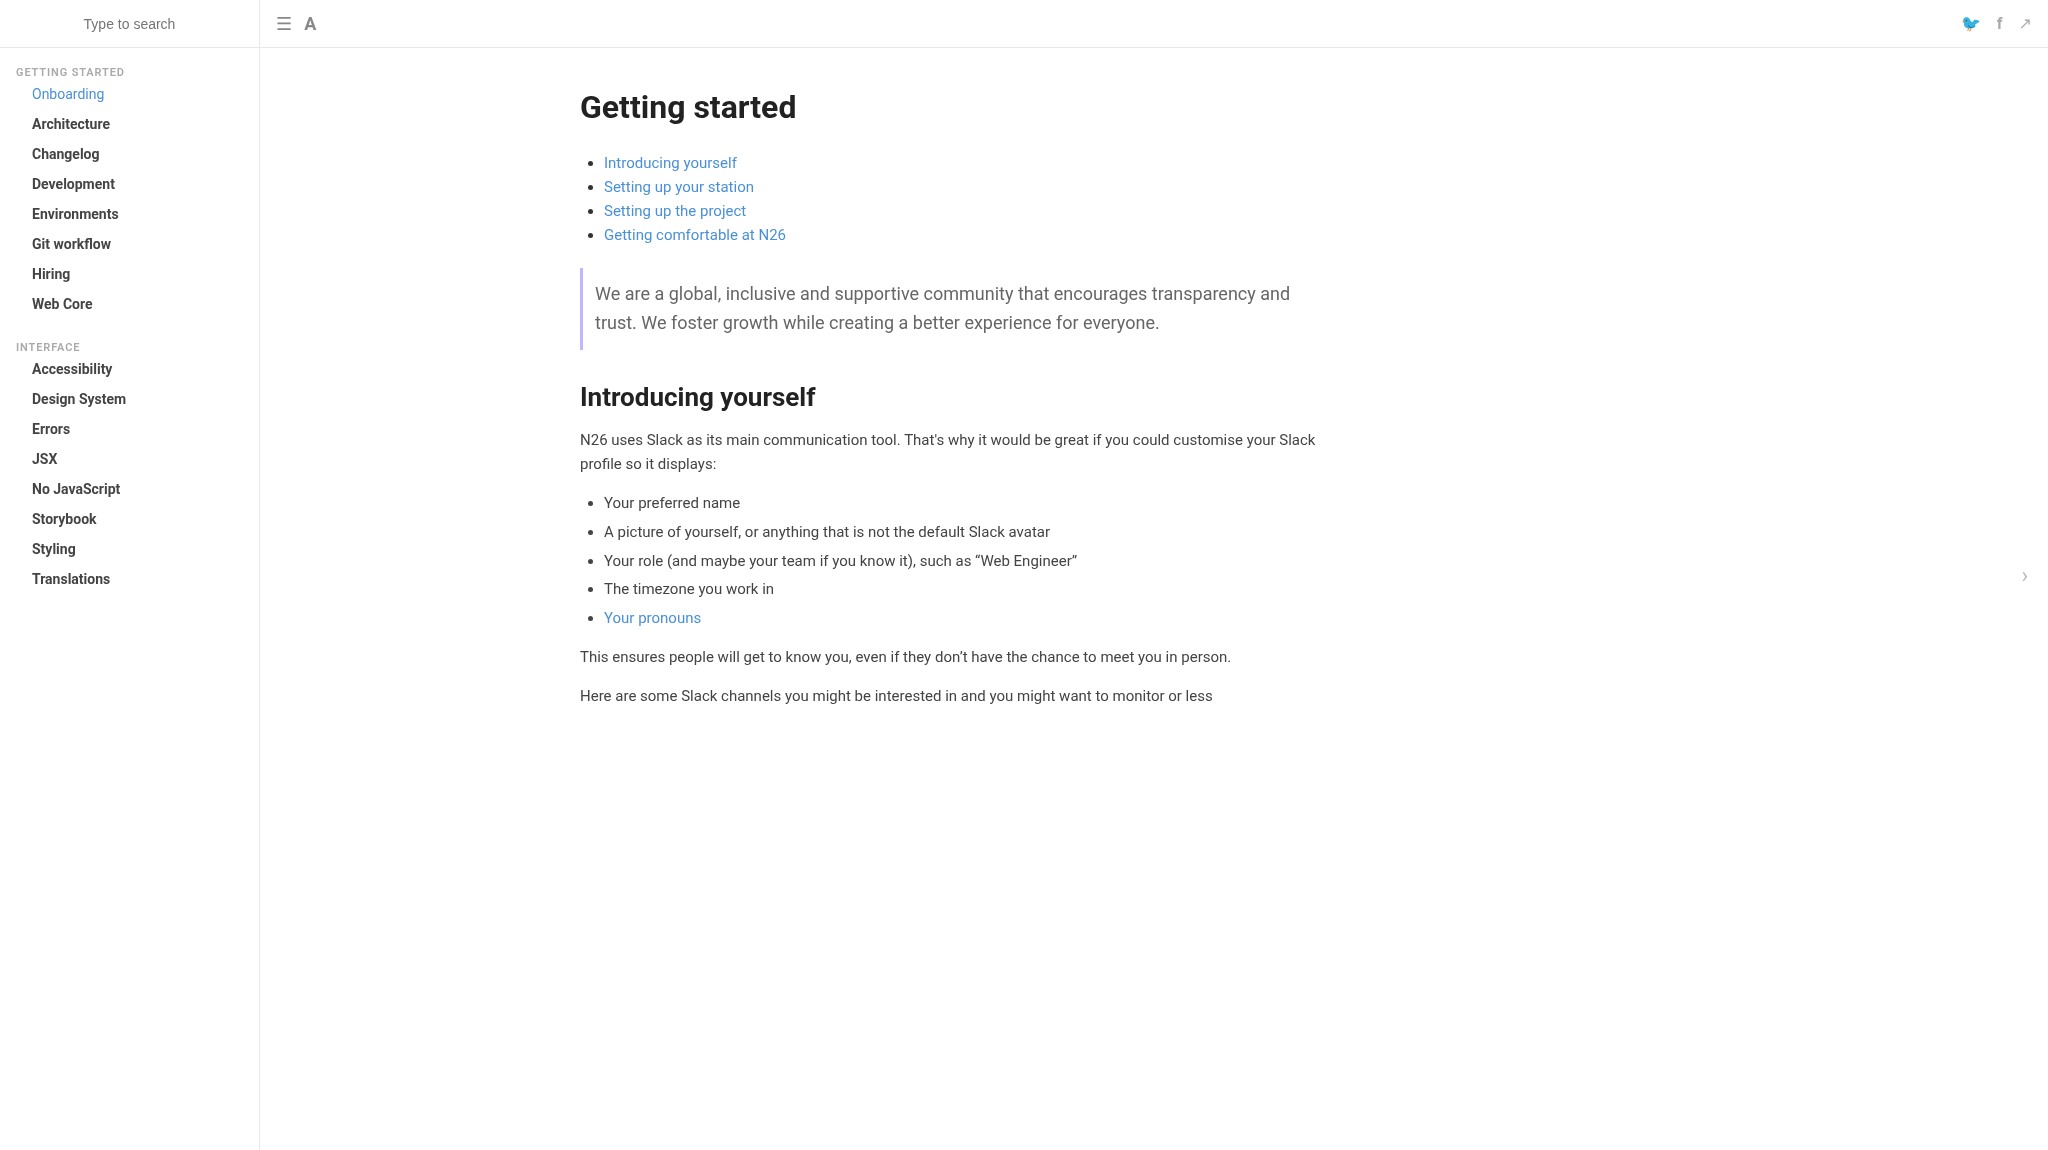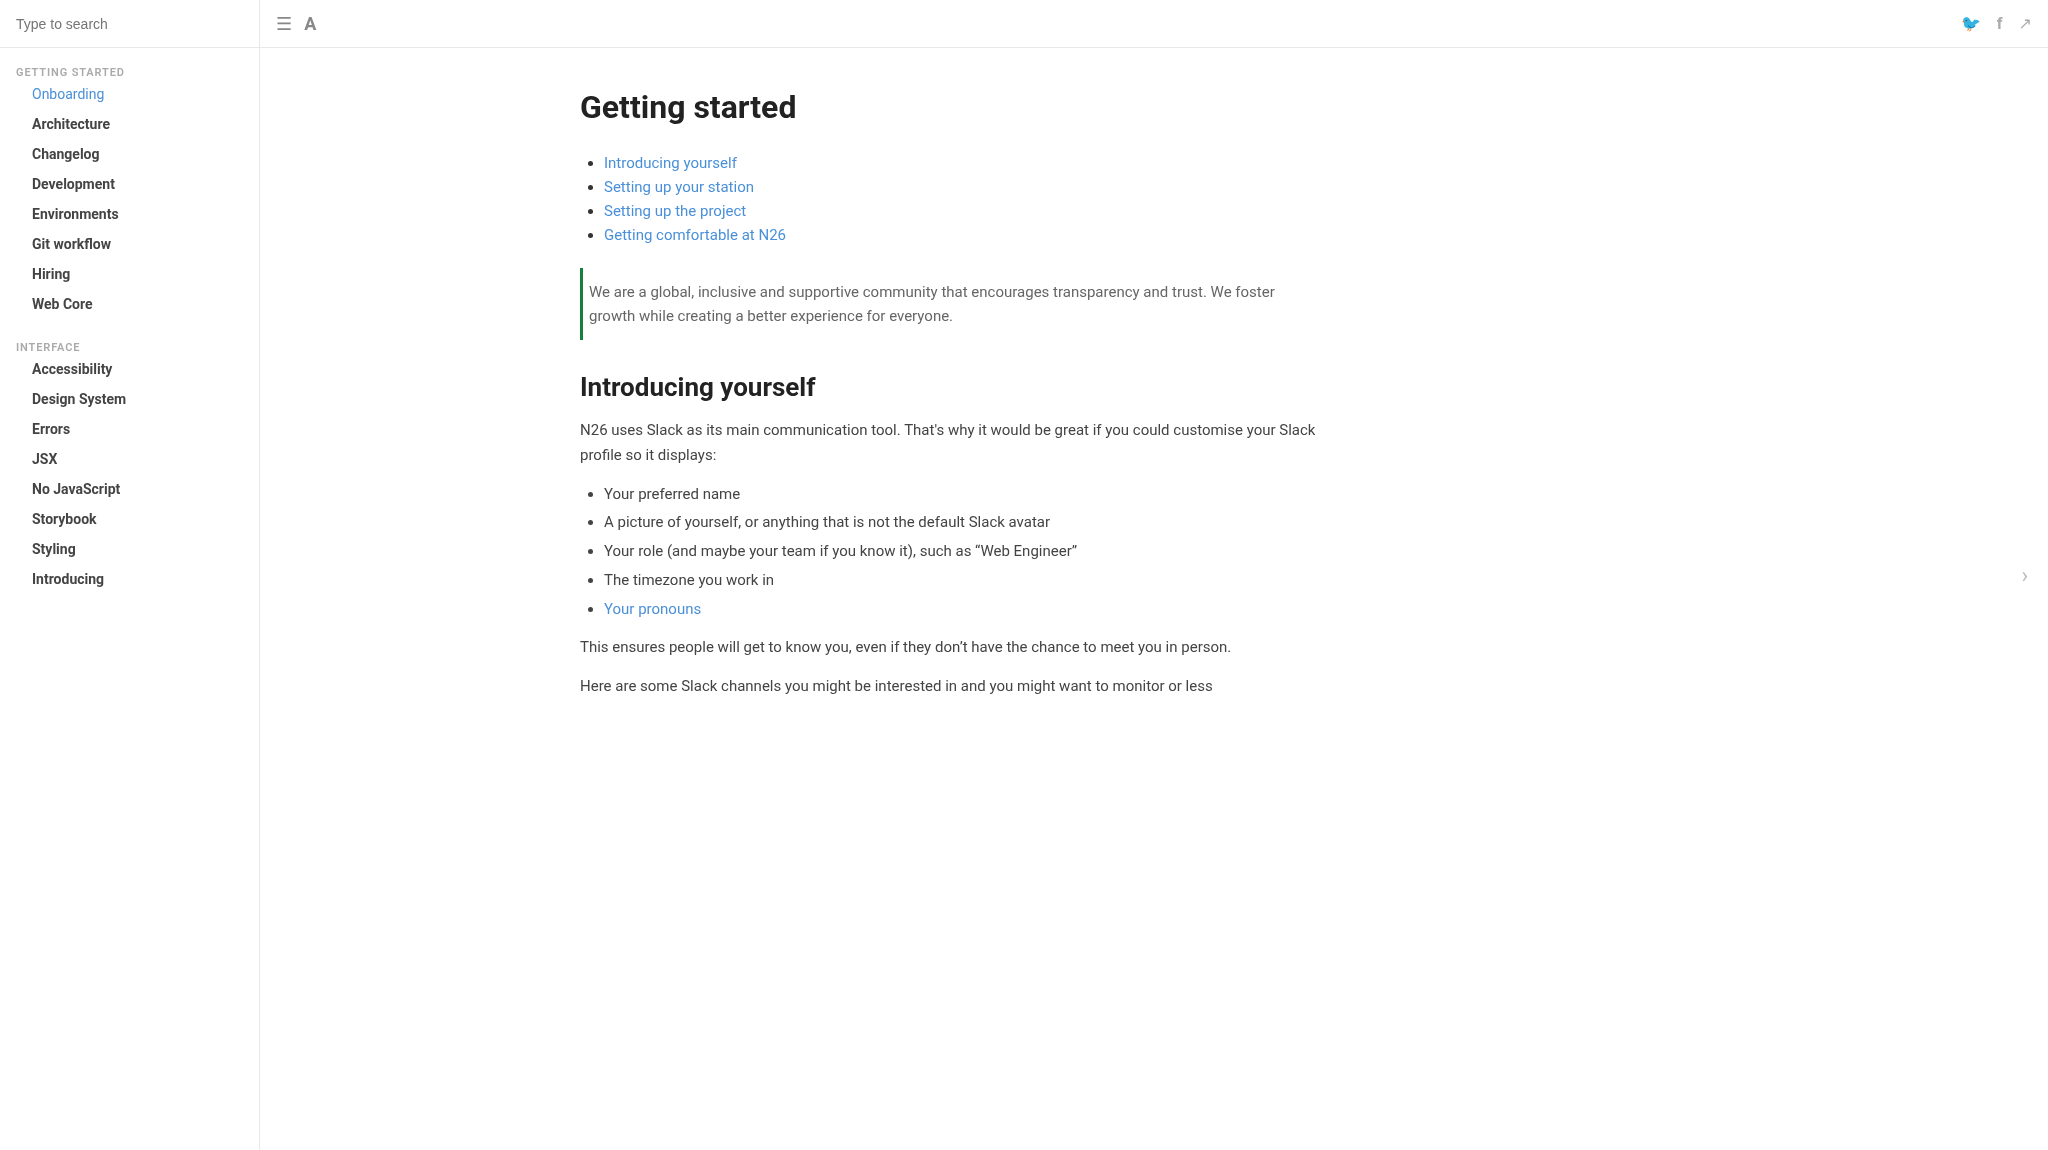--- a/index.html
+++ b/index.html
@@ -20,20 +20,21 @@
       padding: 14px 16px;
       border-bottom: 1px solid #e8e8e8;
     }
     #search-input {
       width: 100%;
       border: none;
       outline: none;
       font-size: 14px;
       color: #aaa;
       background: transparent;
+      text-align: center;
     }
     .nav-section {
       padding: 18px 16px 4px 16px;
     }
     .nav-section-label {
       font-size: 11px;
       font-weight: 600;
       color: #aaa;
       letter-spacing: 0.08em;
       text-transform: uppercase;
@@ -120,25 +121,25 @@
     .toc-sub-list li {
       margin-bottom: 4px;
       font-size: 15px;
     }
     .toc-list a, .toc-sub-list a {
       color: #4a90d9;
       text-decoration: none;
     }
 
     .blockquote {
-      border-left: 3px solid #15803d;
-      padding: 12px 6px;
+      border-left: 3px solid #c4b5fd;
+      padding: 12px 12px;
       margin: 24px 0;
       color: #666;
-      font-size: 15px;
+      font-size: 18px;
       line-height: 1.6;
     }
 
     .body-text {
       font-size: 15px;
       line-height: 1.65;
       color: #444;
       margin-bottom: 14px;
     }
 
@@ -189,21 +190,21 @@
       </div>
       <div class="nav-section">
         <div class="nav-section-label">INTERFACE</div>
         <a class="nav-item" href="#">Accessibility</a>
         <a class="nav-item" href="#">Design System</a>
         <a class="nav-item" href="#">Errors</a>
         <a class="nav-item" href="#">JSX</a>
         <a class="nav-item" href="#">No JavaScript</a>
         <a class="nav-item" href="#">Storybook</a>
         <a class="nav-item" href="#">Styling</a>
-        <a class="nav-item" href="#">Introducing</a>
+        <a class="nav-item" href="#">Translations</a>
       </div>
     </div>
 </nav>
 
 <div id="top-bar">
   <span class="top-bar-icon">☰</span>
   <span class="top-bar-icon" style="font-weight:700;">A</span>
   <div class="top-bar-spacer"></div>
   <div class="share-icons">
     <span>🐦</span>

